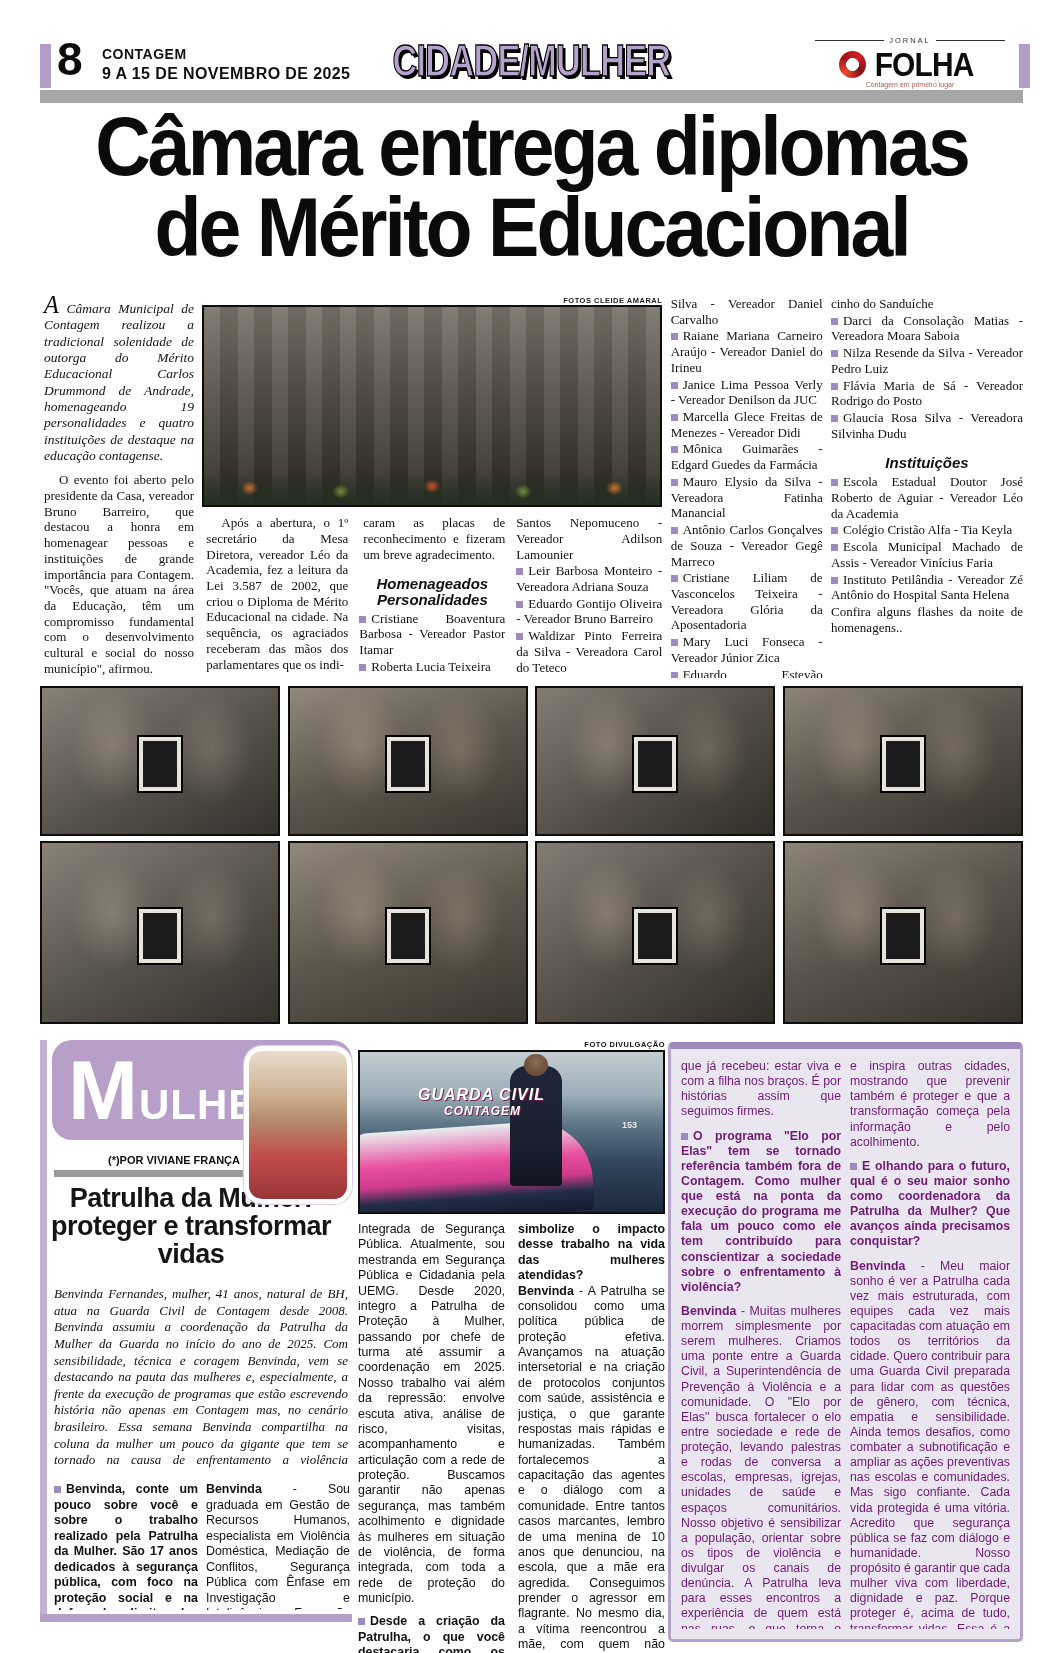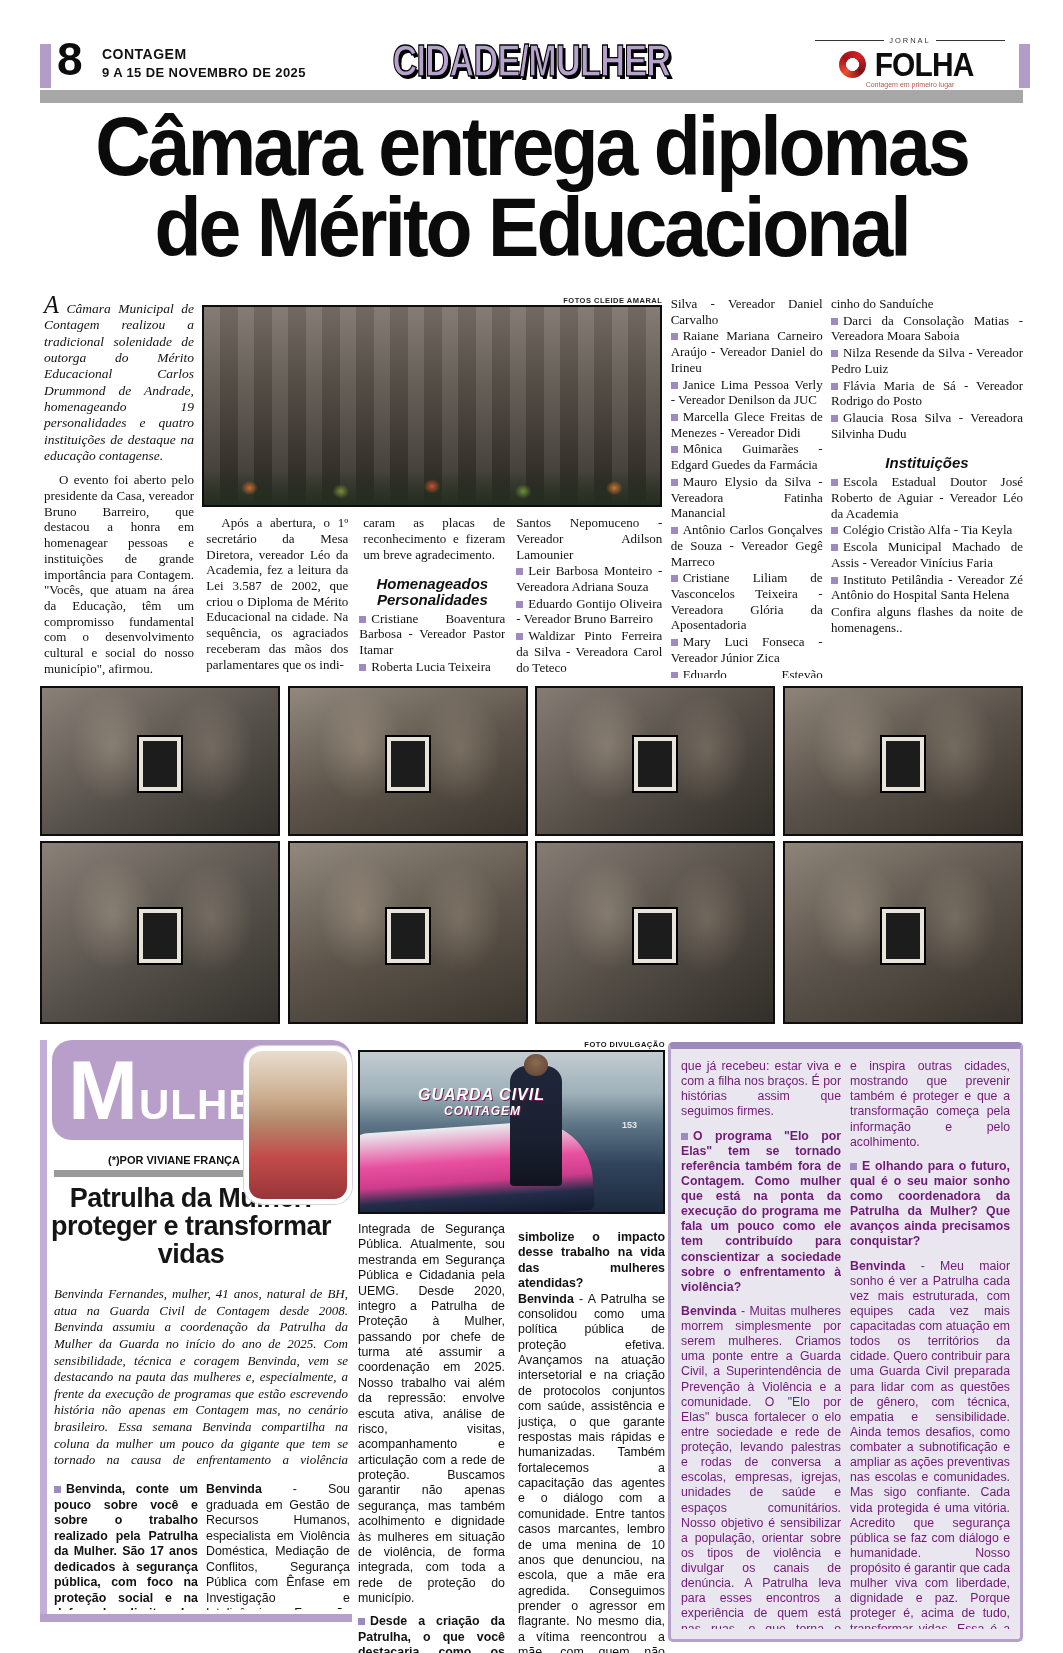--- a/index.html
+++ b/index.html
@@ -6,21 +6,21 @@
   .page{position:relative;width:1063px;height:1653px;background:#ffffff;overflow:hidden;
         font-family:"Liberation Serif",serif;color:#111;}
   
   .masthead{position:absolute;left:40px;top:40px;width:983px;height:48px;}
   .m-tab{position:absolute;left:0;top:4px;width:11px;height:44px;background:#b29dc8;}
   .page-num{position:absolute;left:17px;top:-8px;font-family:"Liberation Sans",sans-serif;
             font-weight:bold;font-size:46px;letter-spacing:-2px;color:#0c0c0c;}
   .m-city{position:absolute;left:62px;top:6px;font-family:"Liberation Sans",sans-serif;
           font-weight:bold;font-size:14px;letter-spacing:.5px;}
   .m-date{position:absolute;left:62px;top:25px;font-family:"Liberation Sans",sans-serif;
-          font-weight:bold;font-size:13px;letter-spacing:.4px;}
+          font-weight:bold;font-size:16px;letter-spacing:.4px;}
   .sec-title{position:absolute;left:0;right:0;top:-4px;text-align:center;
              font-family:"Liberation Sans",sans-serif;font-weight:bold;font-size:44px;
              color:#b5a2cd;-webkit-text-stroke:1.3px #000;
              text-shadow:3px 3px 0 #000;transform:scaleX(.78);letter-spacing:-1px;}
   .logo{position:absolute;right:18px;top:-4px;width:190px;text-align:center;
         font-family:"Liberation Sans",sans-serif;}
   .logo-kicker{font-size:7.5px;letter-spacing:2px;color:#333;
                display:flex;align-items:center;gap:5px;}
   .logo-kicker:before,.logo-kicker:after{content:"";flex:1;height:1px;background:#333;}
   .logo-row{display:flex;align-items:center;justify-content:center;gap:2px;margin-top:0px;}
@@ -288,21 +288,21 @@
         <div class="car-t1">GUARDA CIVIL</div>
         <div class="car-t2">CONTAGEM</div>
         <div class="car-num">153</div>
       </div>
       <div class="icols">
         <div class="col">
           <p class="apar">Integrada de Segurança Pública. Atualmente, sou mestranda em Segurança Pública e Cidadania pela UEMG. Desde 2020, integro a Patrulha de Proteção à Mulher, passando por chefe de turma até assumir a coordenação em 2025. Nosso trabalho vai além da repressão: envolve escuta ativa, análise de risco, visitas, acompanhamento e articulação com a rede de proteção. Buscamos garantir não apenas segurança, mas também acolhimento e dignidade às mulheres em situação de violência, de forma integrada, com toda a rede de proteção do município.</p>
           <p class="qpar"><span class="sq"></span><span>Desde a criação da Patrulha, o que você destacaria como os maiores avanços e resultados alcançados? Há algum caso que</span></p>
         </div>
         <div class="col">
-          <p class="qpar" style="margin-top:8px">simbolize o impacto desse trabalho na vida das mulheres atendidas?</p>
+          <p class="qpar" style="margin-top:0">simbolize o impacto desse trabalho na vida das mulheres atendidas?</p>
           <p class="apar"><b>Benvinda</b> <span>- A Patrulha se consolidou como uma política pública de proteção efetiva. Avançamos na atuação intersetorial e na criação de protocolos conjuntos com saúde, assistência e justiça, o que garante respostas mais rápidas e humanizadas. Também fortalecemos a capacitação das agentes e o diálogo com a comunidade. Entre tantos casos marcantes, lembro de uma menina de 10 anos que denunciou, na escola, que a mãe era agredida. Conseguimos prender o agressor em flagrante. No mesmo dia, a vítima reencontrou a mãe, com quem não falava havia cinco anos, justamente em seu aniversário. Ela nos disse que aquele foi o maior presente</span></p>
         </div>
       </div>
     </div>
 
     <div class="panel">
       <div class="pcols">
         <div class="col">
           <p>que já recebeu: estar viva e com a filha nos braços. É por histórias assim que seguimos firmes.</p>
           <p class="qpar"><span class="sq"></span><span>O programa "Elo por Elas" tem se tornado referência também fora de Contagem. Como mulher que está na ponta da execução do programa me fala um pouco como ele tem contribuído para conscientizar a sociedade sobre o enfrentamento à violência?</span></p>

